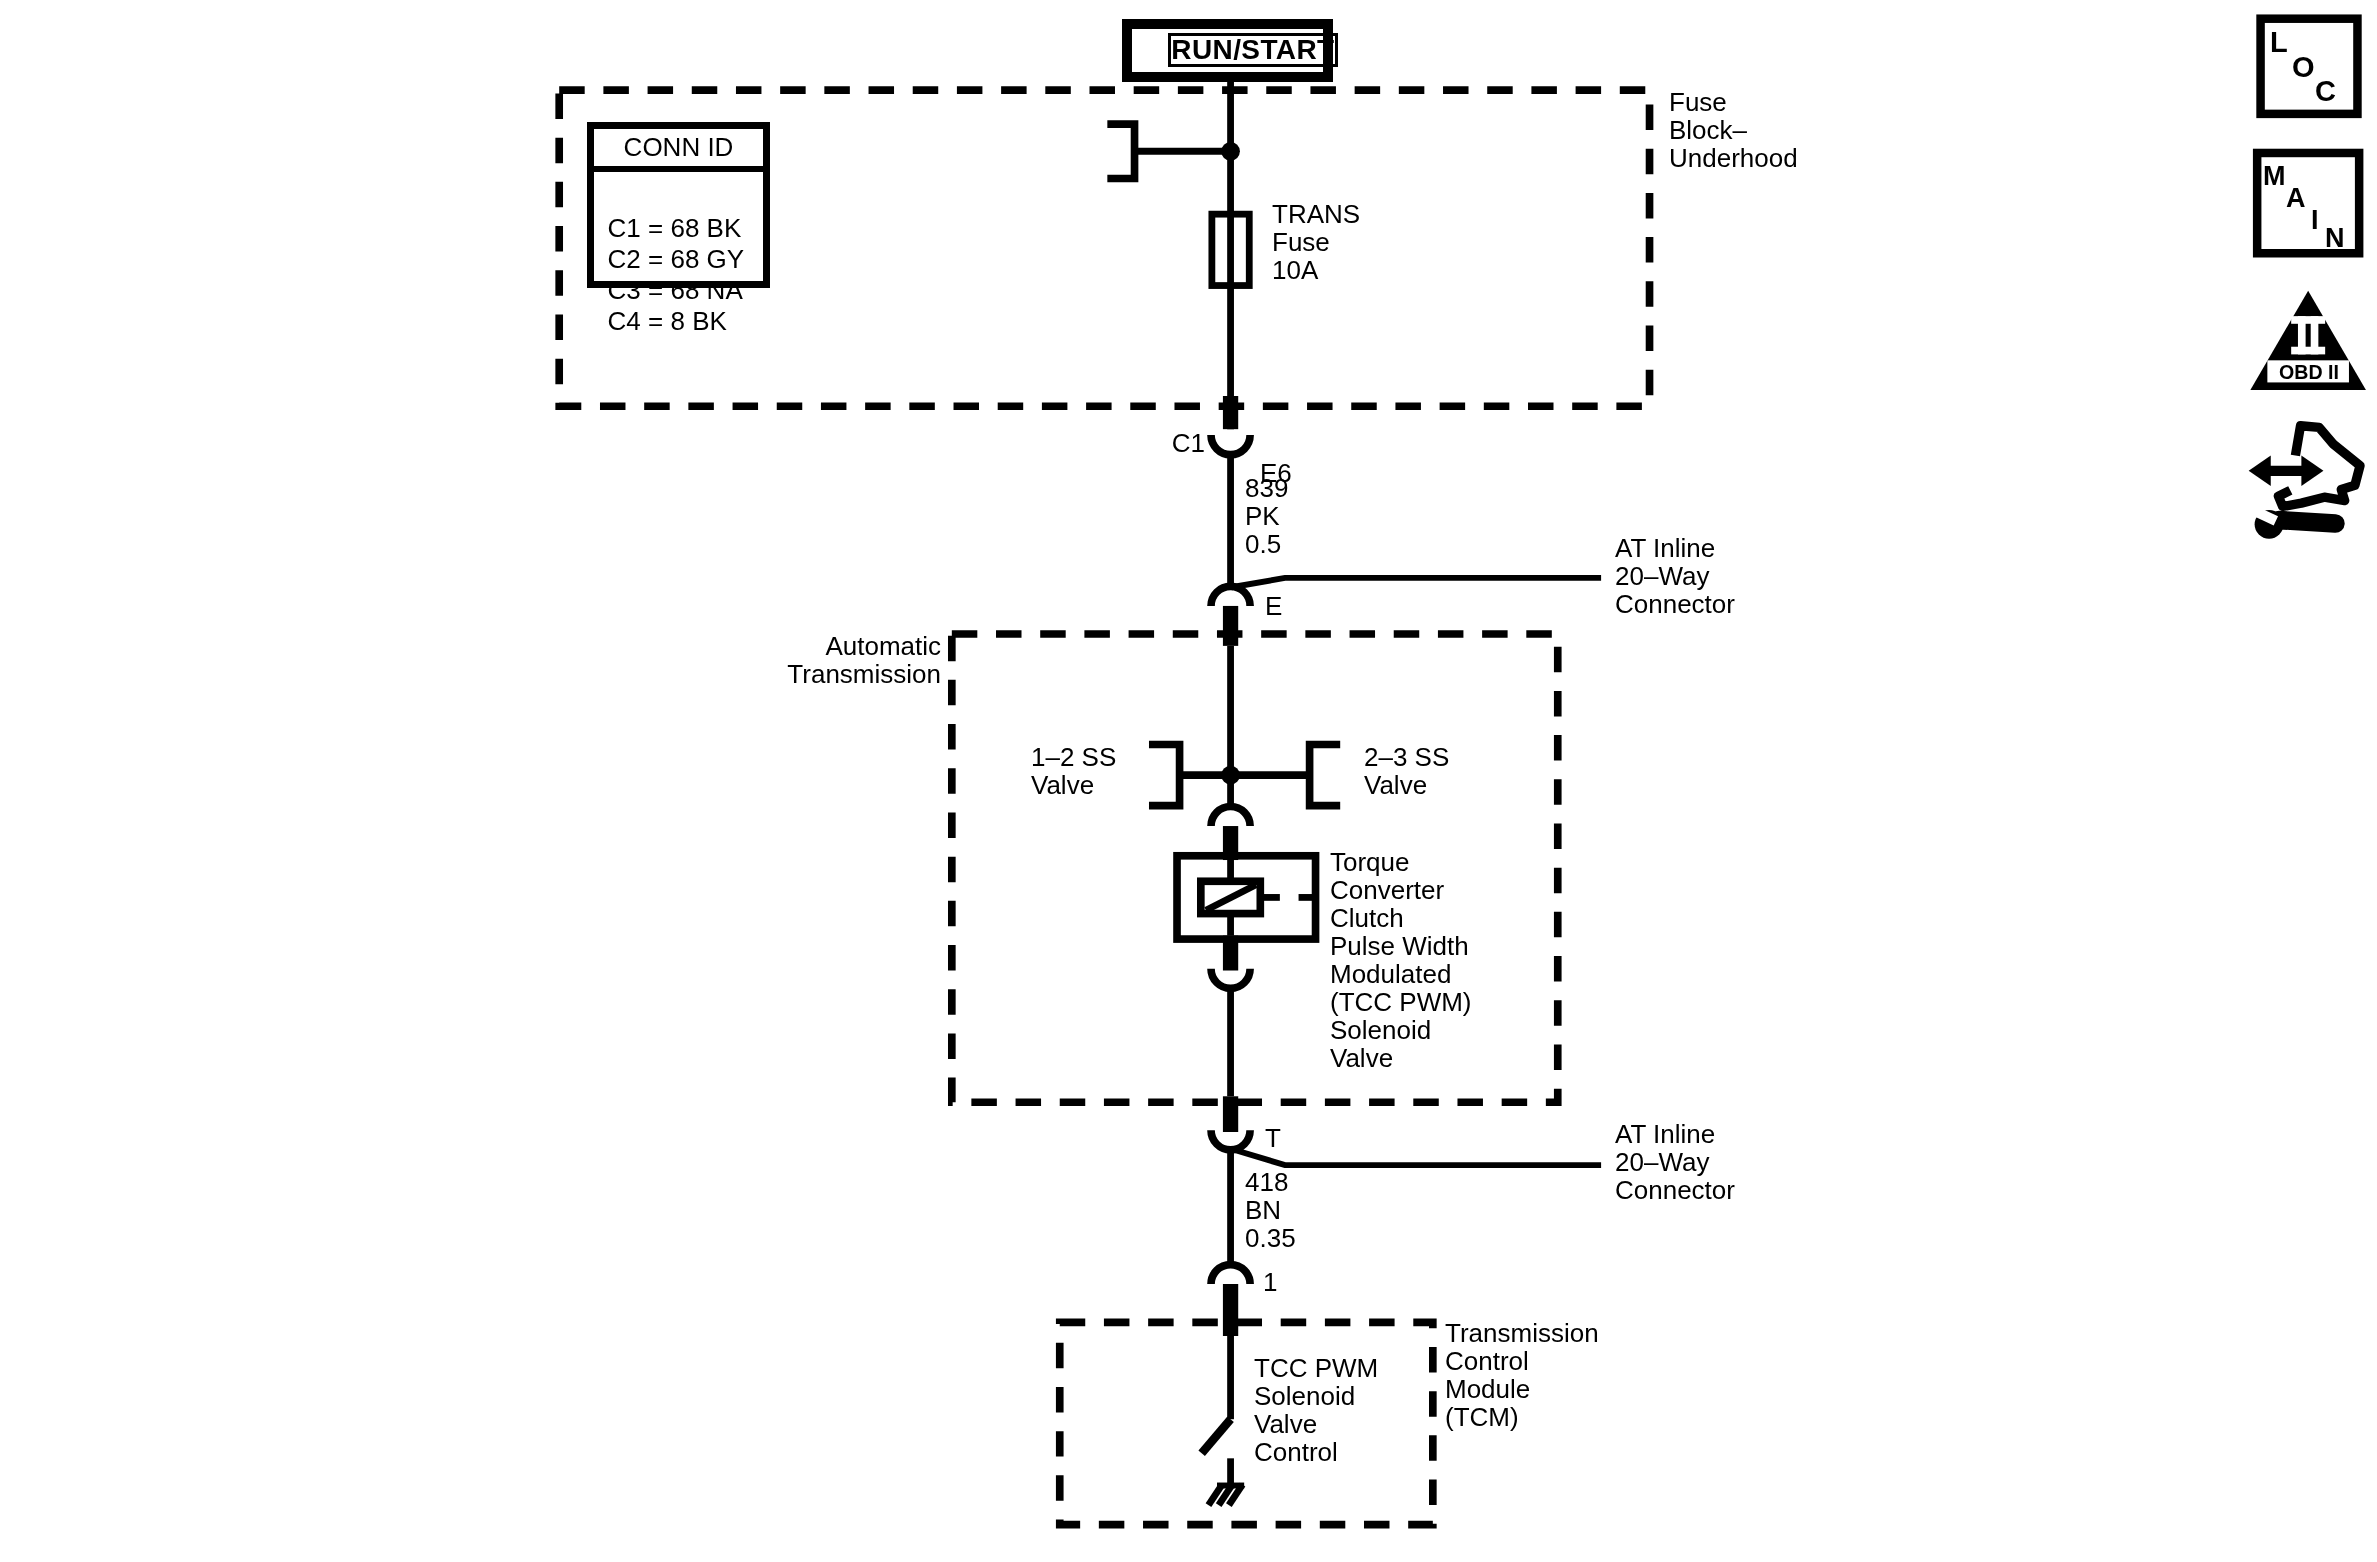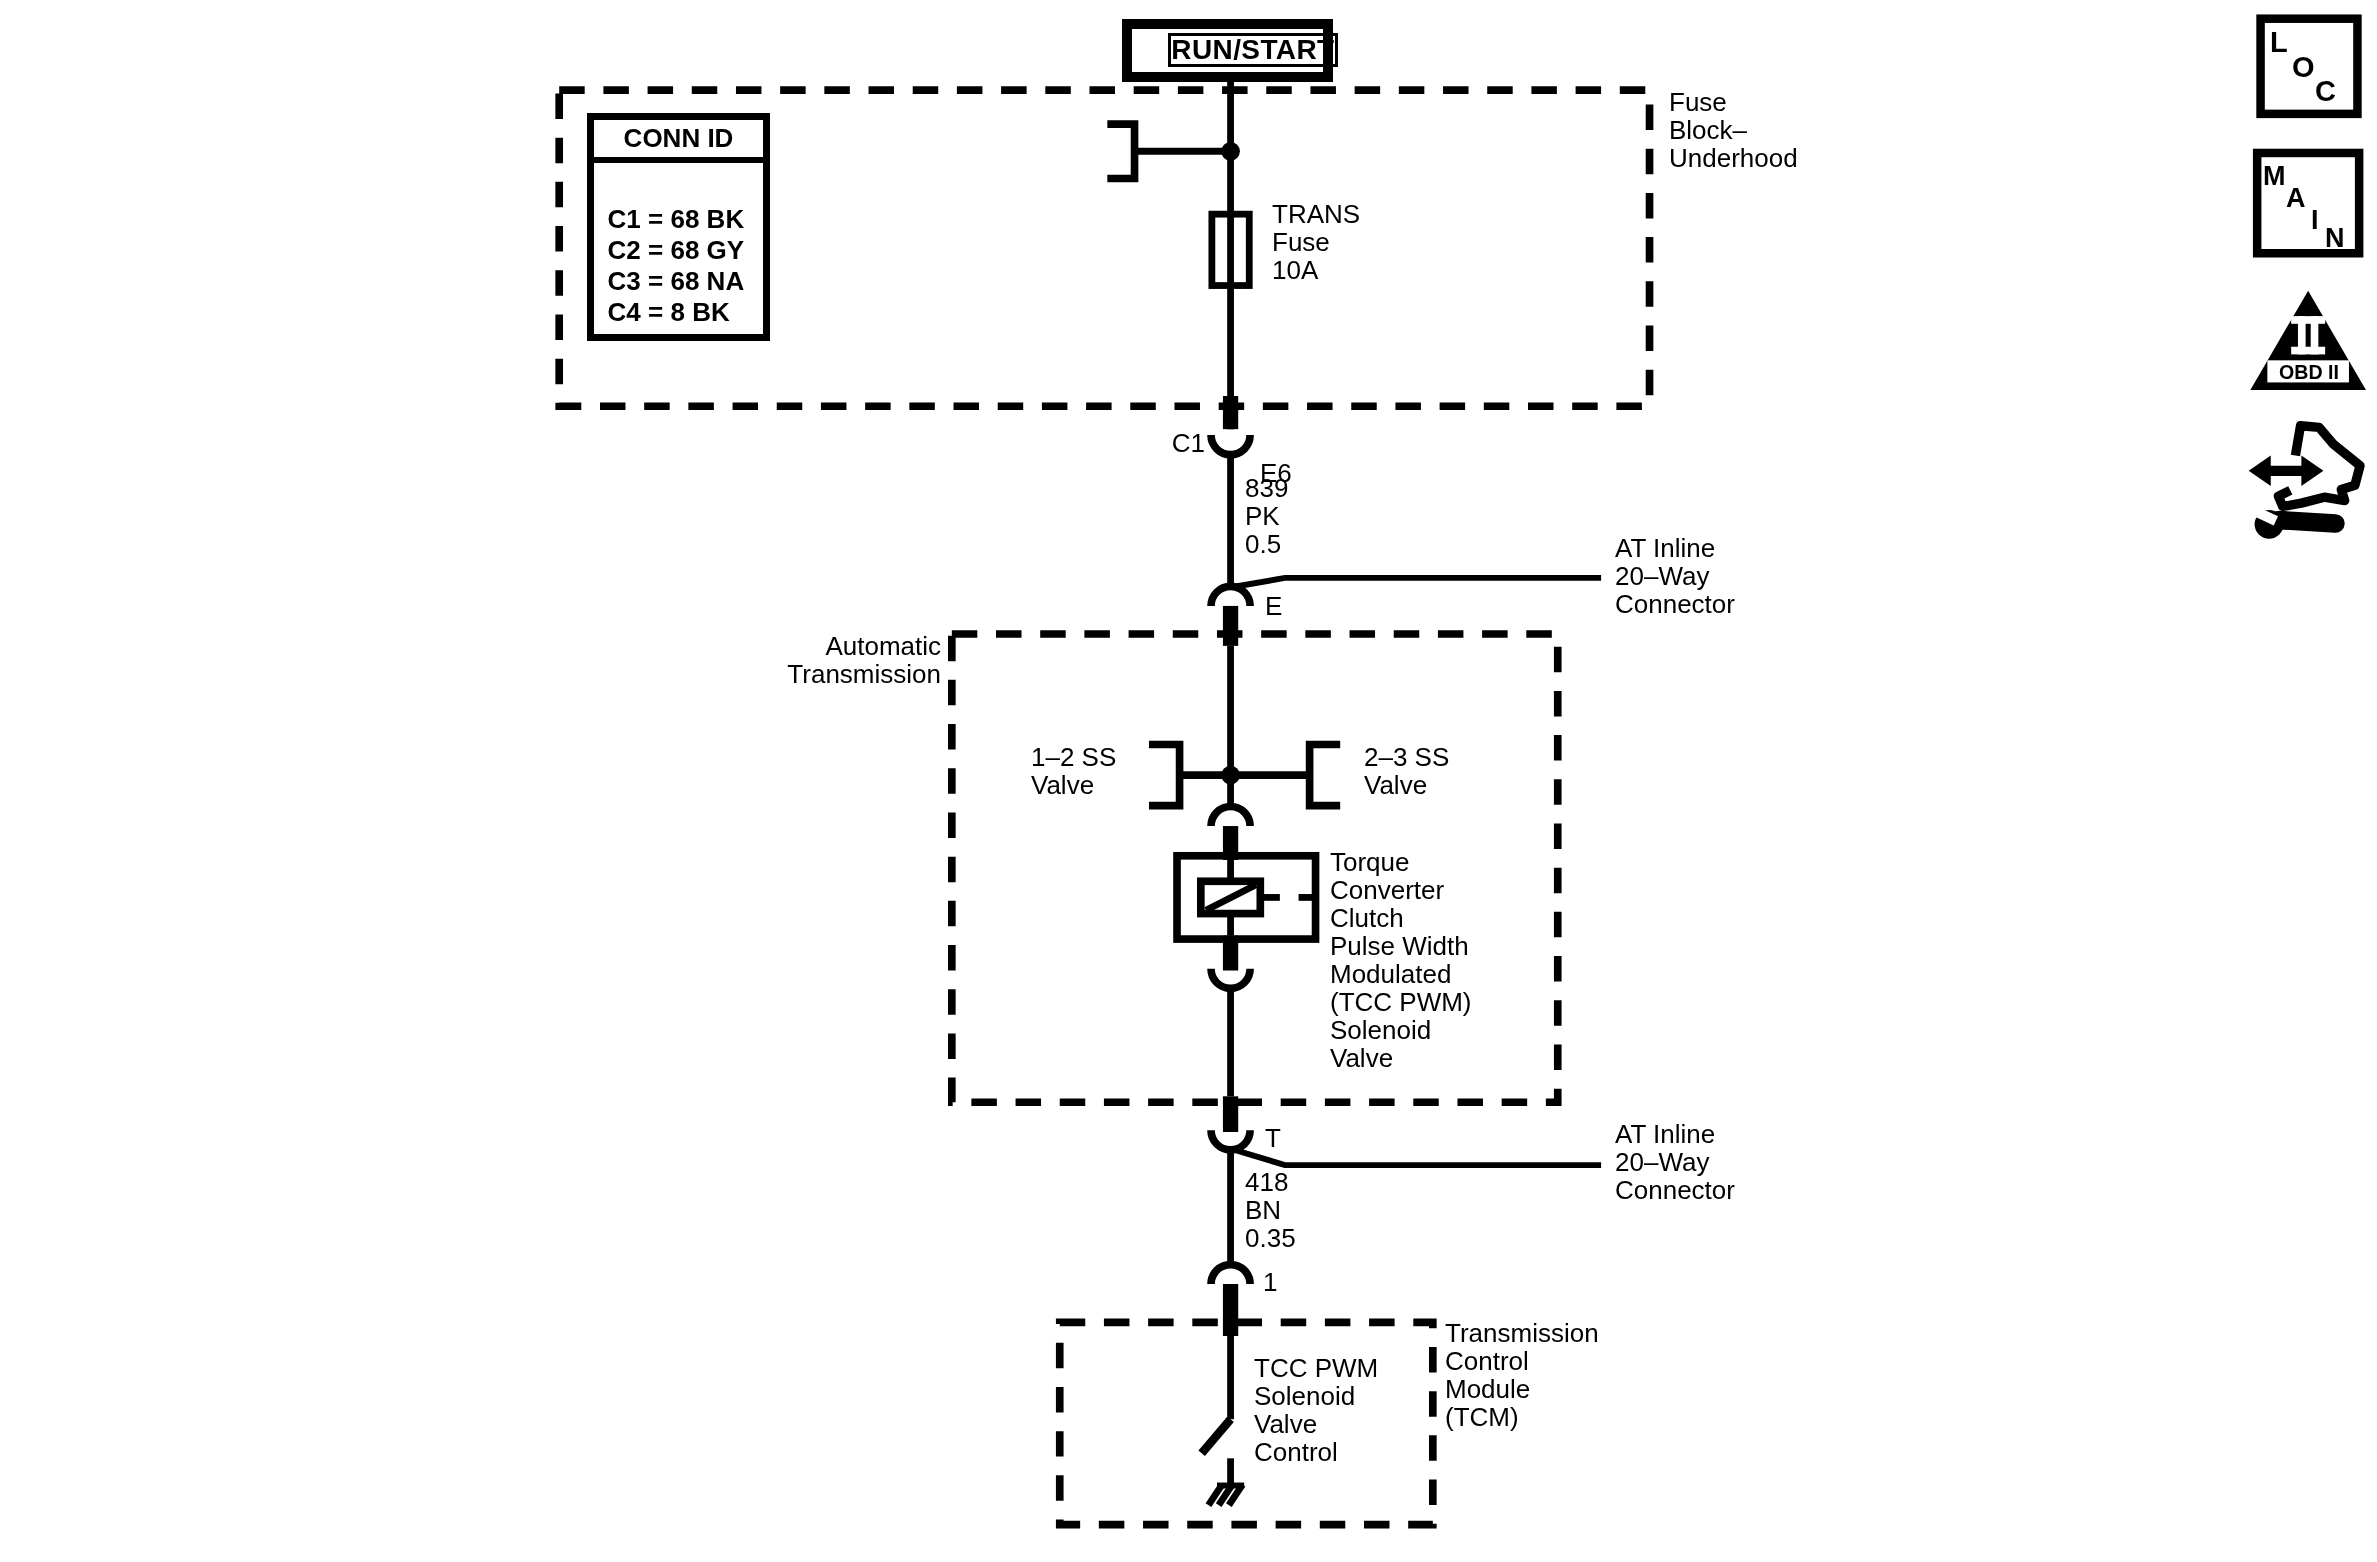--- a/index.html
+++ b/index.html
@@ -10,22 +10,22 @@
   .ta-r{text-align:right;}
 
   
   .runstart{position:absolute;left:1122px;top:18.7px;width:211px;height:63px;
             border:10.2px solid #000;box-sizing:border-box;display:flex;padding-left:32px;}
   .runstart-inner{flex:1;margin:4.3px;border:3.4px solid #000;display:flex;
                   align-items:center;justify-content:center;
                   font-size:28px;font-weight:700;letter-spacing:0.4px;}
 
   
-  .connid{position:absolute;left:587px;top:113px;width:183px;height:228px;
-          border:7.7px solid #000;box-sizing:border-box;font-weight:bold;}
+  .connid{position:absolute;left:587px;top:122px;width:183px;height:166px;
+          border:7.7px solid #000;box-sizing:border-box;}
   .connid-title{height:37px;border-bottom:6px solid #000;display:flex;
                 align-items:center;justify-content:center;font-size:26px;}
   .connid-rows{padding:6.8px 0 0 13.6px;font-size:26px;line-height:31px;margin-top:34px;}
   .connid-rows div{white-space:pre;}
 
   
   .iconletter{position:absolute;font-weight:700;font-size:29px;line-height:29px;}
   .obd-band-text{position:absolute;left:2268px;top:363px;width:82px;text-align:center;
                  font-size:19.6px;font-weight:700;line-height:19.6px;}
 </style>

